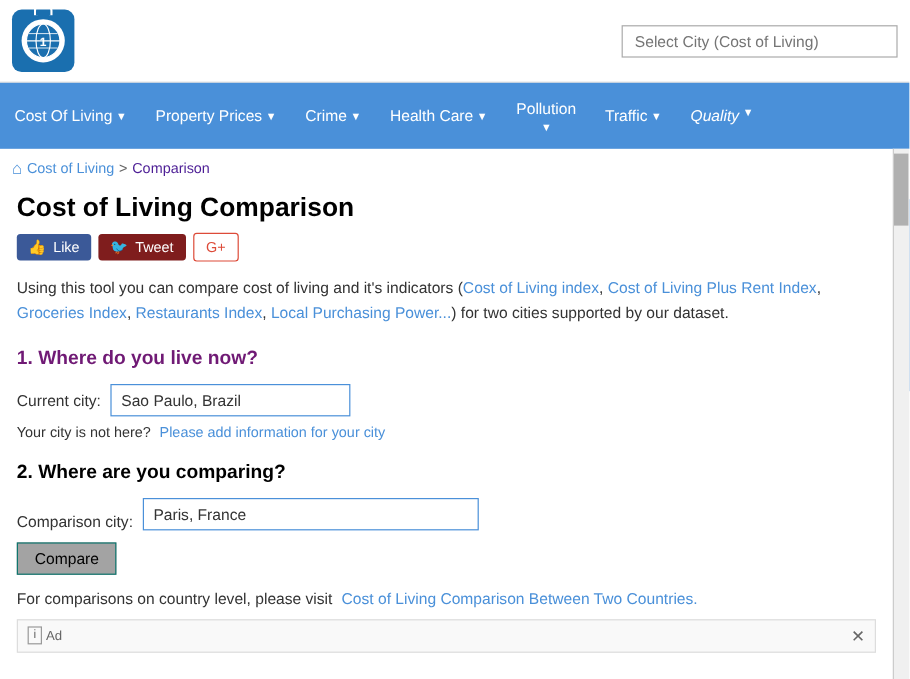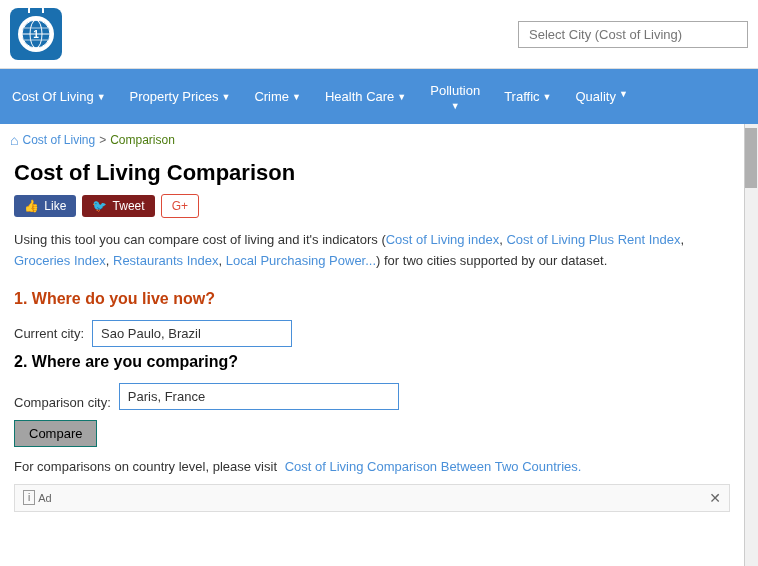--- a/index.html
+++ b/index.html
@@ -45,34 +45,34 @@
     <span style="font-size:9px;">▼</span>
   </div>
   <div style="color:#fff; padding:10px 12px; font-size:13px; cursor:pointer; display:flex; align-items:center; gap:3px; white-space:nowrap;flex-direction:column;">
     <span>Pollution</span>
     <span style="font-size:9px;">▼</span>
   </div>
   <div style="color:#fff; padding:10px 12px; font-size:13px; cursor:pointer; display:flex; align-items:center; gap:3px; white-space:nowrap;">
     <span>Traffic</span>
     <span style="font-size:9px;">▼</span>
   </div>
-  <div style="color:#fff; padding:10px 12px; font-size:13px; cursor:pointer; display:flex; gap:3px; white-space:nowrap;">
+  <div style="color:#fff; padding:10px 12px; font-size:13px; cursor:pointer; display:flex; gap:3px; white-space:nowrap;font-style:italic;">
     <span>Quality</span>
     <span style="font-size:9px;">▼</span>
   </div>
 </div>
 
 <div style="display:flex; position:relative;">
   <div style="flex:1; max-width:744px;">
 
     <div style="padding:8px 10px; display:flex; align-items:center; gap:4px; font-size:12px;">
       <span style="color:#4a90d9; font-size:14px;">⌂</span>
       <a style="color:#4a90d9; cursor:pointer; text-decoration:none;">Cost of Living</a>
       <span style="color:#666;">&gt;</span>
-      <span style="color:#4d7c0f;">Comparison</span>
+      <span style="color:#4c1d95;">Comparison</span>
     </div>
 
     <div style="padding:4px 14px 10px 14px; position:relative;">
       <div style="position:absolute; right:-14px; top:10px; width:6px; height:160px; background:#4a90d9;"></div>
 
       <h1 style="font-size:22px; font-weight:bold; color:#000; margin-bottom:8px;">Cost of Living Comparison</h1>
 
       
       <div style="display:flex; align-items:center; gap:6px; margin-bottom:12px;">
         <button style="background:#3b5998; color:#fff; border:none; padding:4px 10px; font-size:12px; border-radius:3px; cursor:pointer;">
@@ -85,27 +85,31 @@
         </button>
         <button style="background:#fff; color:#dd4b39; border:1px solid #dd4b39; padding:4px 10px; font-size:12px; border-radius:3px; cursor:pointer;">G+</button>
       </div>
 
       
       <p style="font-size:13px; line-height:1.6; margin-bottom:18px; color:#333; max-width:700px;">
         Using this tool you can compare cost of living and it's indicators (<a style="color:#4a90d9; text-decoration:none;">Cost of Living index</a>, <a style="color:#4a90d9; text-decoration:none;">Cost of Living Plus Rent Index</a>, <a style="color:#4a90d9; text-decoration:none;">Groceries Index</a>, <a style="color:#4a90d9; text-decoration:none;">Restaurants Index</a>, <a style="color:#4a90d9; text-decoration:none;">Local Purchasing Power...</a>) for two cities supported by our dataset.
       </p>
 
       
-      <h2 style="font-size:16px; font-weight:bold; color:#c2410c; margin-bottom:12px;">1. Where do you live now?</h2>
+      <h2 style="font-size:16px; font-weight:bold; color:#701a75; margin-bottom:12px;">1. Where do you live now?</h2>
 
       <div style="display:flex; align-items:center; margin-bottom:6px; gap:8px;">
         <label style="font-size:13px; color:#333;">Current city:</label>
         <input type="text" style="border: 1px solid rgb(74, 144, 217); padding: 5px 8px; font-size: 13px; width: 200px; color: rgb(51, 51, 51); outline: none;" value="Sao Paulo, Brazil">
       </div>
 
+      <div style="font-size:12px; color:#333; margin-bottom:18px;">
+        <span>Your city is not here?</span>
+        <a style="color:#4a90d9; text-decoration:none; margin-left:4px;">Please add information for your city</a>
+      </div>
 
       
       <h2 style="font-size:16px; font-weight:bold; color:#000; margin-bottom:12px;">2. Where are you comparing?</h2>
 
       <div style="display:flex; align-items:flex-end; margin-bottom:10px; gap:8px;">
         <label style="font-size:13px; color:#333;">Comparison city:</label>
         <input type="text" style="border: 1px solid rgb(74, 144, 217); padding: 5px 8px; font-size: 13px; width: 280px; color: rgb(51, 51, 51); outline: none;" value="Paris, France">
       </div>
 
       <button style="background:#a3a3a3; border:1px solid #0f766e; padding:5px 14px; font-size:13px; cursor:pointer; margin-bottom:12px;">Compare</button>

